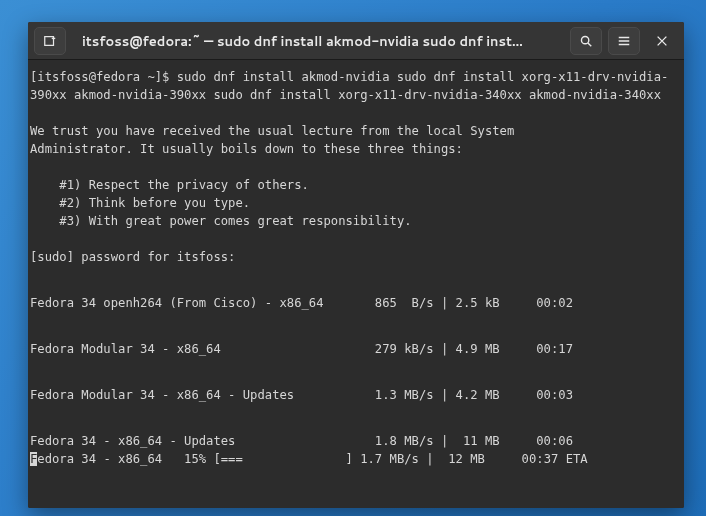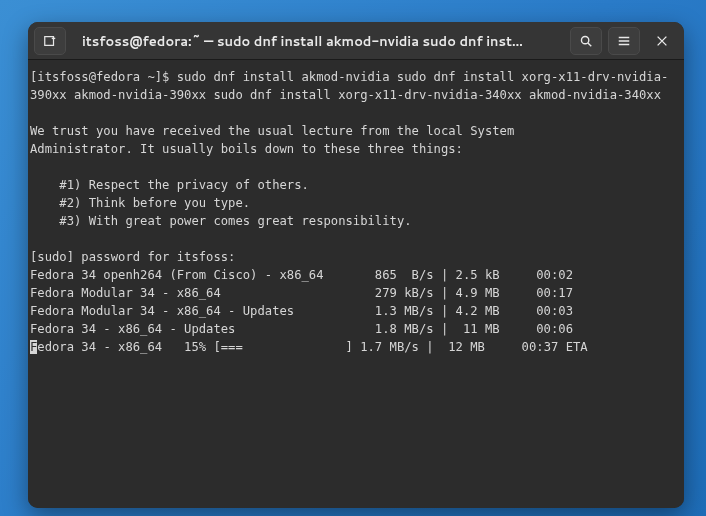--- a/index.html
+++ b/index.html
@@ -11,21 +11,21 @@
       overflow: hidden;
       position: relative;
     }
     .terminal-window {
       position: absolute;
       top: 22px;
       left: 28px;
       right: 22px;
       bottom: 8px;
       background: #2c2c2c;
-      border-radius: 10px;
+      border-radius: 2px;
       overflow: hidden;
       box-shadow: 0 8px 24px rgba(0,0,0,0.4);
       display: flex;
       flex-direction: column;
     }
     .titlebar {
       height: 38px;
       background: #353535;
       display: flex;
       align-items: center;
@@ -69,21 +69,21 @@
       padding: 8px 10px 8px 2px;
       white-space: pre-wrap;
       word-break: break-all;
       font-family: "DejaVu Sans Mono", "Liberation Mono", monospace;
     }
     .cursor-block {
       background: #d6d6d6;
       color: #2c2c2c;
       display: inline;
     }
-    .repo-line { display: block; }
+    .repo-line { display: block; margin-top: 28px; }
   </style>
 </head>
 <body>
 
 <div class="terminal-window">
   <div class="titlebar">
     <div class="tb-btn">
       <svg viewBox="0 0 16 16">
           <rect x="2" y="3" width="10" height="10" fill="none" stroke="#e8e8e8" stroke-width="1.4"></rect>
           <path d="M10 5 h4 M12 3 v4" stroke="#e8e8e8" stroke-width="1.4" fill="none"></path>

